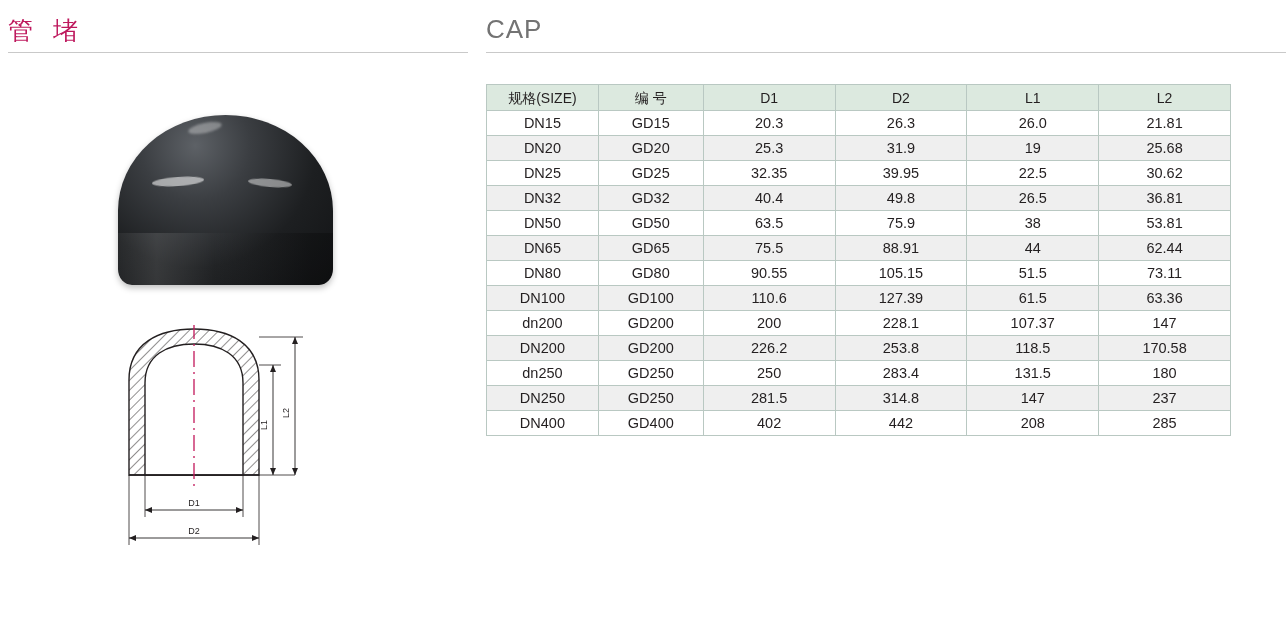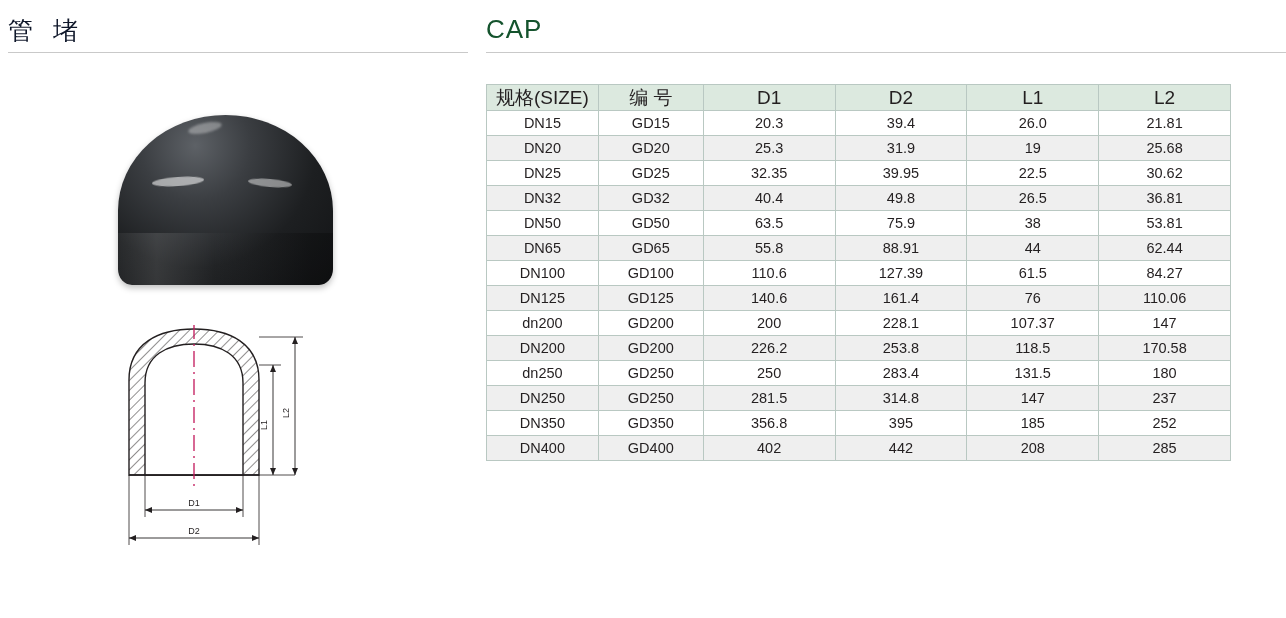--- a/index.html
+++ b/index.html
@@ -28,21 +28,21 @@
     top: 0;
     width: 470px;
     height: 618px;
   }
   .title-cn {
     position: absolute;
     left: 8px;
     top: 14px;
     font-size: 25px;
     letter-spacing: 6px;
-    color: #0f172a;
+    color: #be185d;
     font-family: "DejaVu Sans", sans-serif;
     white-space: nowrap;
   }
   .title-rule {
     position: absolute;
     left: 8px;
     top: 52px;
     width: 460px;
     height: 1px;
     background: #c9c9c9;
@@ -125,21 +125,21 @@
     left: 470px;
     top: 0;
     width: 816px;
     height: 618px;
   }
   .title-en {
     position: absolute;
     left: 16px;
     top: 14px;
     font-size: 26px;
-    color: #14532d;
+    color: #737373;
     font-family: "Liberation Sans", sans-serif;
     letter-spacing: 1px;
   }
   .title-rule-en {
     position: absolute;
     left: 16px;
     top: 52px;
     width: 800px;
     height: 1px;
     background: #c9c9c9;
@@ -158,21 +158,21 @@
     border: 1px solid #b9c8c2;
     text-align: center;
     height: 24px;
     line-height: 24px;
     padding: 0 2px;
     color: #231f20;
     font-weight: normal;
   }
   table.spec thead th {
     background: #dce9df;
-    font-size: 19px;
+    font-size: 14px;
     height: 25px;
     margin-left: 6px;
   }
   table.spec tbody tr:nth-child(even) td {
     background: #efefef;
   }
   table.spec tbody tr:nth-child(odd) td {
     background: #ffffff;
   }
   col.c-size { width: 112px; }
@@ -270,21 +270,21 @@
             <th>D2</th>
             <th>L1</th>
             <th>L2</th>
           </tr>
       </thead>
       <tbody>
           <tr>
             <td>DN15</td>
             <td>GD15</td>
             <td>20.3</td>
-            <td>39.4</td>
+            <td>26.3</td>
             <td>26.0</td>
             <td>21.81</td>
           </tr>
           <tr>
             <td>DN20</td>
             <td>GD20</td>
             <td>25.3</td>
             <td>31.9</td>
             <td>19</td>
             <td>25.68</td>
@@ -309,40 +309,40 @@
             <td>DN50</td>
             <td>GD50</td>
             <td>63.5</td>
             <td>75.9</td>
             <td>38</td>
             <td>53.81</td>
           </tr>
           <tr>
             <td>DN65</td>
             <td>GD65</td>
-            <td>55.8</td>
+            <td>75.5</td>
             <td>88.91</td>
             <td>44</td>
             <td>62.44</td>
+          </tr>
+          <tr>
+            <td>DN80</td>
+            <td>GD80</td>
+            <td>90.55</td>
+            <td>105.15</td>
+            <td>51.5</td>
+            <td>73.11</td>
           </tr>
           <tr>
             <td>DN100</td>
             <td>GD100</td>
             <td>110.6</td>
             <td>127.39</td>
             <td>61.5</td>
-            <td>84.27</td>
-          </tr>
-          <tr>
-            <td>DN125</td>
-            <td>GD125</td>
-            <td>140.6</td>
-            <td>161.4</td>
-            <td>76</td>
-            <td>110.06</td>
+            <td>63.36</td>
           </tr>
           <tr>
             <td>dn200</td>
             <td>GD200</td>
             <td>200</td>
             <td>228.1</td>
             <td>107.37</td>
             <td>147</td>
           </tr>
           <tr>
@@ -363,28 +363,20 @@
           </tr>
           <tr>
             <td>DN250</td>
             <td>GD250</td>
             <td>281.5</td>
             <td>314.8</td>
             <td>147</td>
             <td>237</td>
           </tr>
           <tr>
-            <td>DN350</td>
-            <td>GD350</td>
-            <td>356.8</td>
-            <td>395</td>
-            <td>185</td>
-            <td>252</td>
-          </tr>
-          <tr>
             <td>DN400</td>
             <td>GD400</td>
             <td>402</td>
             <td>442</td>
             <td>208</td>
             <td>285</td>
           </tr>
         </tbody>
     </table>
   </div>

